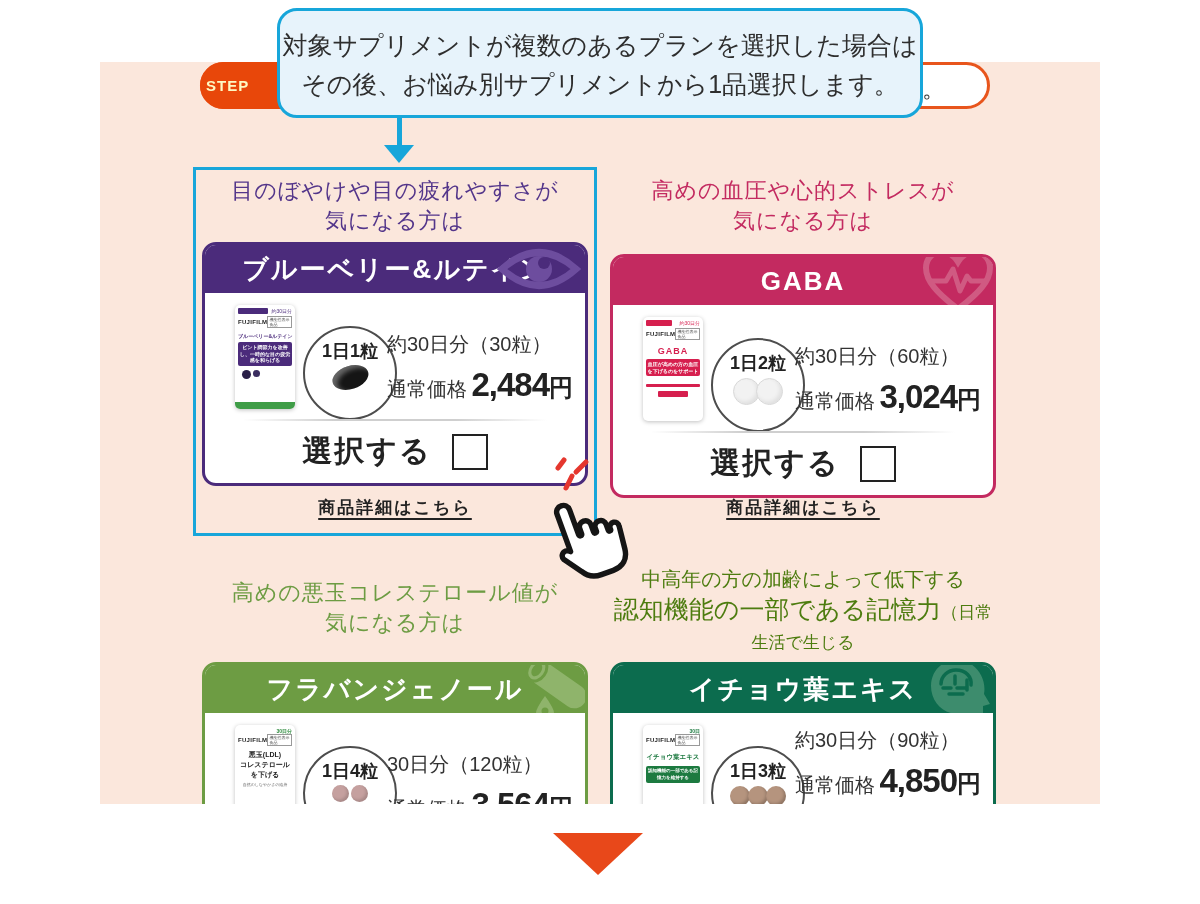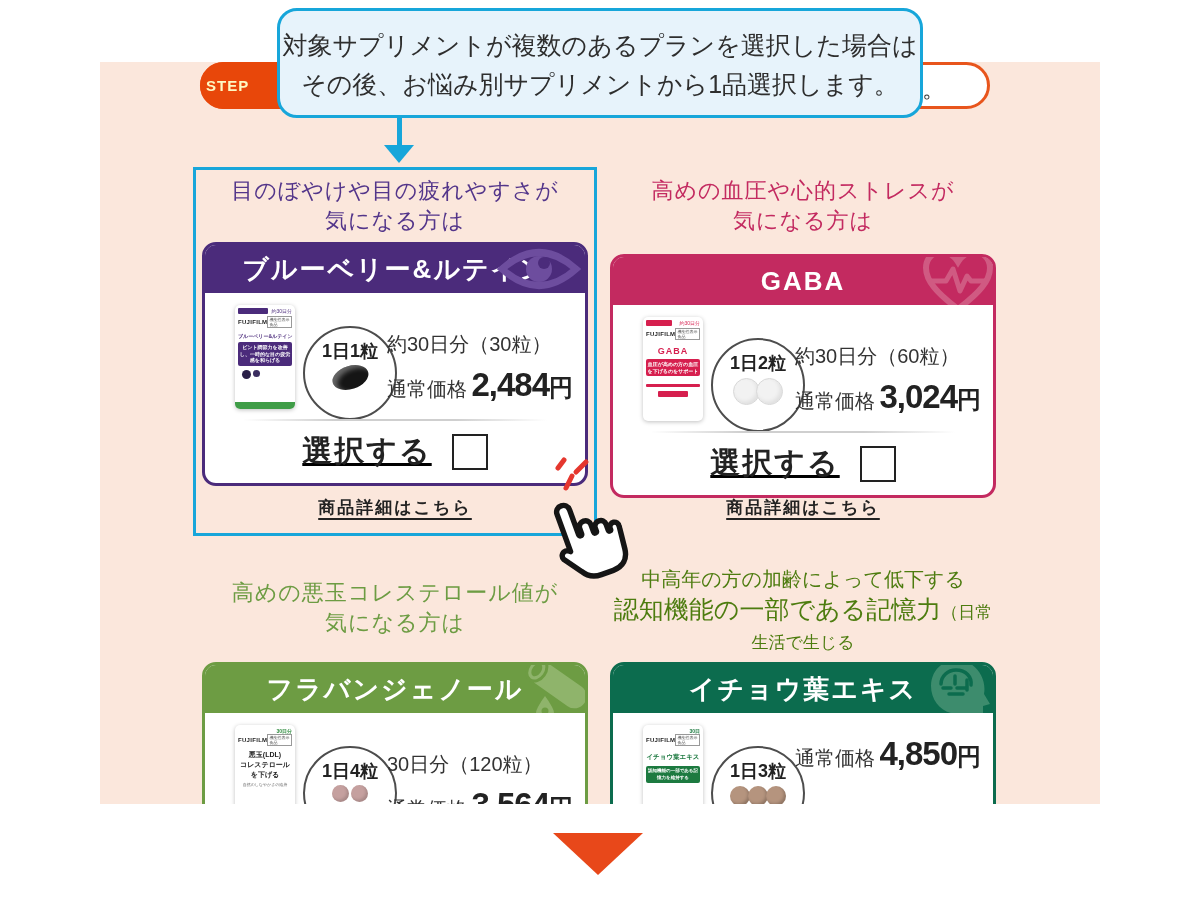--- a/index.html
+++ b/index.html
@@ -75,21 +75,21 @@
   .supply { font-size:20px; color:#333; }
   .price-row { margin-top:8px; white-space:nowrap; }
   .plabel { font-size:20px; color:#333; }
   .pnum  { font-size:33px; font-weight:bold; color:#222; letter-spacing:-1px; }
   .punit { font-size:24px; font-weight:bold; color:#222; }
   .ptax  { font-size:13px; color:#333; }
 
   .divider { position:absolute; left:38px; right:38px; top:126px; height:2px;
              background:linear-gradient(to right, rgba(0,0,0,0), #cfcfcf 30%, #cfcfcf 70%, rgba(0,0,0,0)); }
   .select-row { position:absolute; left:0; right:0; top:138px; display:flex;
-                align-items:center; justify-content:center; gap:20px;text-decoration:underline; }
+                align-items:center; justify-content:center; gap:20px; }
   .select-label { font-size:30px; font-weight:bold; color:#222; letter-spacing:2px; }
   .checkbox { width:36px; height:36px; background:#fff; border:2px solid #222; }
 
   .detail-link { position:absolute; width:386px; text-align:center; z-index:4; }
   .detail-link a { font-size:17px; font-weight:bold; color:#222; letter-spacing:2px;
                    text-decoration:underline; text-underline-offset:5px;
                    text-decoration-thickness:1.5px; cursor:pointer; }
   .dl1 { left:102px; top:434px; }
   .dl2 { left:510px; top:434px; }
 
@@ -331,20 +331,21 @@
         </div>
         <div class="dose-circle">
           <span class="dose">1日3粒</span>
           <span class="pills">
               <span class="tab-tan"></span>
               <span class="tab-tan"></span>
               <span class="tab-tan"></span>
             </span>
         </div>
         <div class="info up">
+          <div class="supply">約30日分（90粒）</div>
           <div class="price-row">
             <span class="plabel">通常価格</span>
             <span class="pnum">4,850</span><span class="punit">円</span>
             <span class="ptax">（税込）</span>
           </div>
 
         </div>
       </div>
     </div>
 

